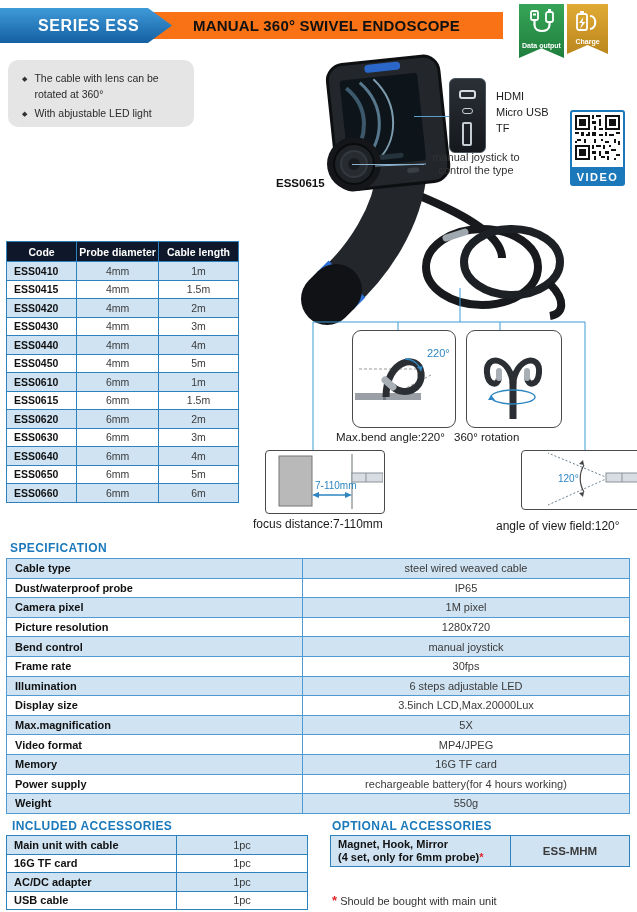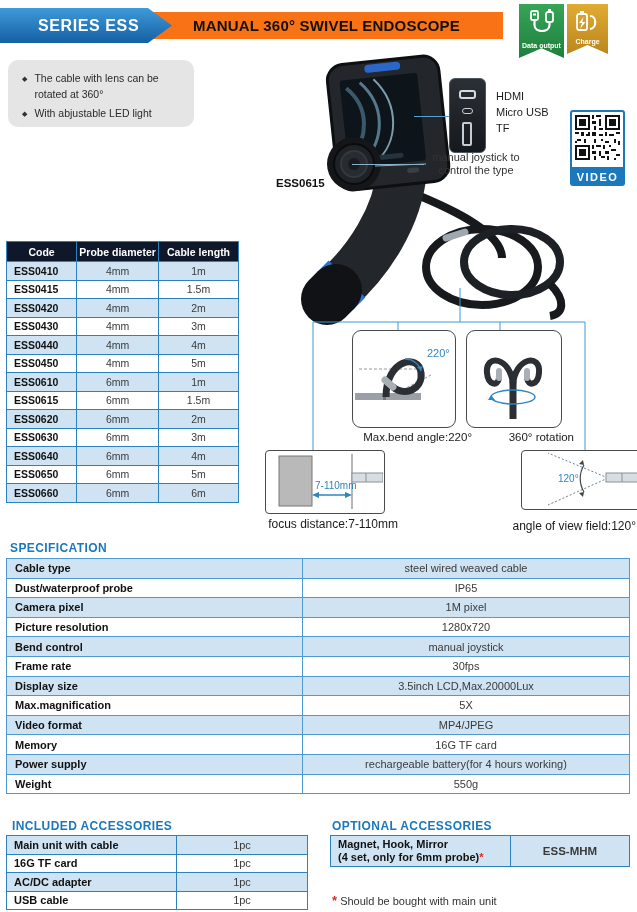--- a/index.html
+++ b/index.html
@@ -69,21 +69,21 @@
   #models-table td { height:17.5px; font-size:10.5px; }
   #models-table .c0 { width:64px; } #models-table .c1 { width:85px; } #models-table .c2 { width:84px; }
 
   
   #connector-svg { left:250px; top:280px; }
   .diag-box { border:1.2px solid #4a4a4a; background:#fff; box-sizing:border-box; }
   #bend-box { left:352px; top:330px; width:104px; height:98px; border-radius:9px; }
   #rotation-box { left:466px; top:330px; width:96px; height:98px; border-radius:9px; }
   #focus-box { left:265px; top:450px; width:120px; height:64px; border-radius:4px; }
   #view-box { left:505px; top:450px; width:122px; height:60px; border-radius:4px;margin-left:16px; }
-  .diag-caption { text-align:right; color:#1a1a1a; }
+  .diag-caption { text-align:left; color:#1a1a1a; }
   #bend-caption { left:336px; top:431px; width:136px; font-size:11.5px; }
   #rotation-caption { left:454px; top:431px; width:120px; font-size:11.5px; }
   #focus-caption { left:253px; top:517px; width:145px; font-size:12px; }
   #view-caption { left:496px; top:519px; width:140px; font-size:12px; }
 
   
   .section-title { color:#1b79bb; font-size:12px; font-weight:bold; letter-spacing:.4px; }
   #spec-title { left:10px; top:541px; }
   #spec-table { left:6px; top:558px; width:624px; }
   #spec-table td { border-color:#4f9ad2; height:18.6px; font-size:11px; }
@@ -415,20 +415,24 @@
   <tr>
     <td class="lbl">Bend control</td>
     <td class="val">manual joystick</td>
   </tr>
 
   <tr>
     <td class="lbl">Frame rate</td>
     <td class="val">30fps</td>
   </tr>
 
+  <tr>
+    <td class="lbl">Illumination</td>
+    <td class="val">6 steps adjustable LED</td>
+  </tr>
 
   <tr>
     <td class="lbl">Display size</td>
     <td class="val">3.5inch LCD,Max.20000Lux</td>
   </tr>
 
   <tr>
     <td class="lbl">Max.magnification</td>
     <td class="val">5X</td>
   </tr>

